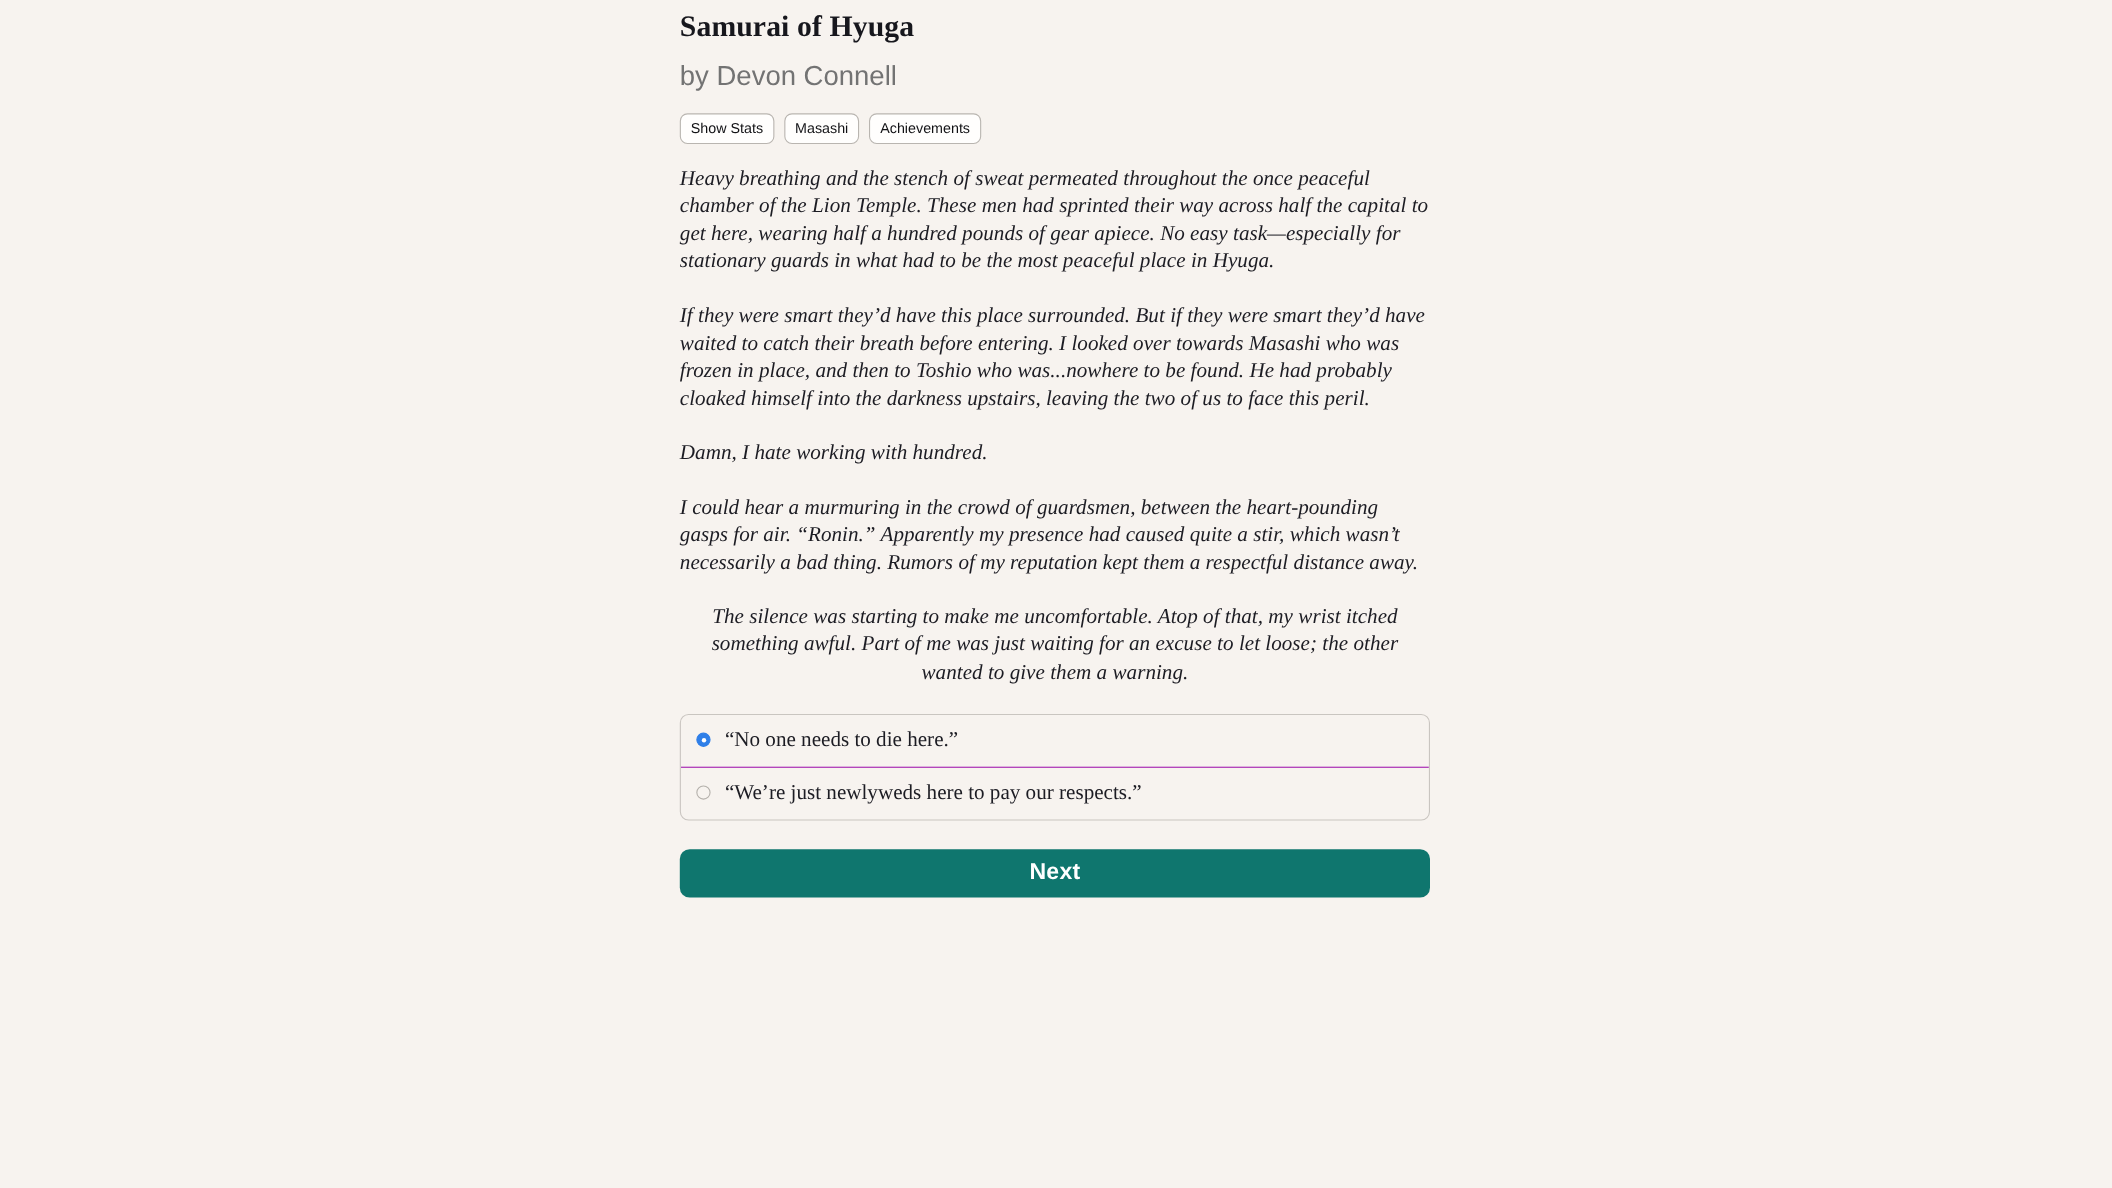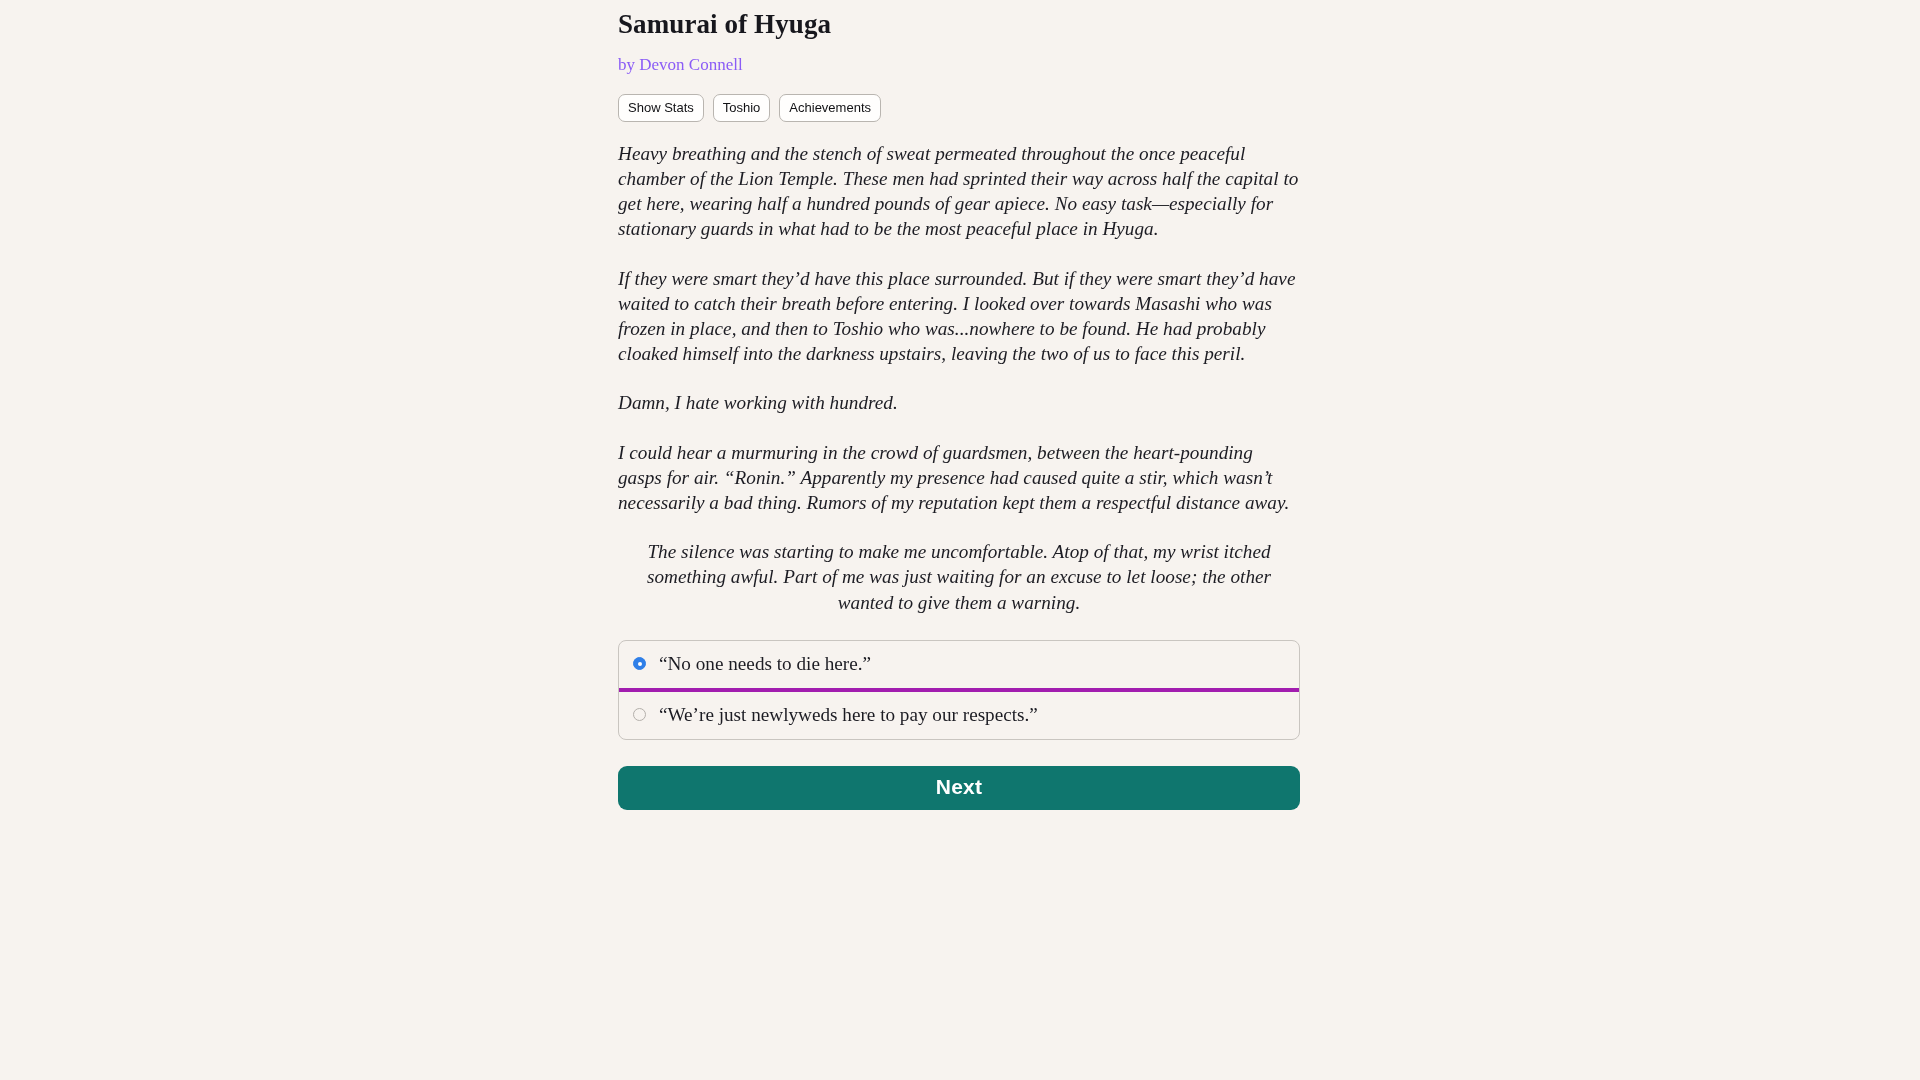--- a/index.html
+++ b/index.html
@@ -39,25 +39,25 @@
     font-family: "Liberation Serif", "DejaVu Serif", serif;
     font-size: 27px;
     font-weight: 700;
     line-height: 1.25;
     letter-spacing: 0.1px;
     margin: 0;
     color: #17171d;
   }
 
   #game-byline {
-    font-family: Liberation Serif, serif;
-    font-size: 17px;
+    font-family: Liberation Sans, sans-serif;
+    font-size: 25px;
     font-weight: 400;
     margin: 13px 0 0 0;
-    color: #8b5cf6;
+    color: #737373;
   }
 
   
   #stats-buttons {
     margin-top: 19px;
     display: flex;
     gap: 9px;
     align-items: flex-start;
   }
 
@@ -103,21 +103,21 @@
     background: transparent;
   }
 
   .choice-row {
     display: flex;
     align-items: center;
     gap: 0;
     padding: 11px 14px 12px 14px;
     min-height: 24px;
     cursor: pointer;
-    border-bottom: 4px solid #a21caf;
+    border-bottom: 1px solid #a21caf;
   }
   .choice-row:last-child {
     border-bottom: none;
   }
 
   .radio {
     width: 13px;
     height: 13px;
     border-radius: 50%;
     box-sizing: border-box;
@@ -176,21 +176,21 @@
 <div id="page">
   <div id="main">
 
     <div id="header">
       <h1 id="game-title">Samurai of Hyuga</h1>
       <div id="game-byline">by Devon Connell</div>
     </div>
 
     <div id="stats-buttons">
       <button class="menu-button">Show Stats</button>
-      <button class="menu-button">Toshio</button>
+      <button class="menu-button">Masashi</button>
       <button class="menu-button">Achievements</button>
     </div>
 
     <div id="story">
       <p class="story-paragraph">Heavy breathing and the stench of sweat permeated throughout the once peaceful chamber of the Lion Temple. These men had sprinted their way across half the capital to get here, wearing half a hundred pounds of gear apiece. No easy task—especially for stationary guards in what had to be the most peaceful place in Hyuga.</p>
       <p class="story-paragraph">If they were smart they’d have this place surrounded. But if they were smart they’d have waited to catch their breath before entering. I looked over towards Masashi who was frozen in place, and then to Toshio who was...nowhere to be found. He had probably cloaked himself into the darkness upstairs, leaving the two of us to face this peril.</p>
       <p class="story-paragraph">Damn, I hate working with hundred.</p>
       <p class="story-paragraph">I could hear a murmuring in the crowd of guardsmen, between the heart-pounding gasps for air. “Ronin.” Apparently my presence had caused quite a stir, which wasn’t necessarily a bad thing. Rumors of my reputation kept them a respectful distance away.</p>
       <p class="story-paragraph">The silence was starting to make me uncomfortable. Atop of that, my wrist itched something awful. Part of me was just waiting for an excuse to let loose; the other wanted to give them a warning.</p>
     </div>

